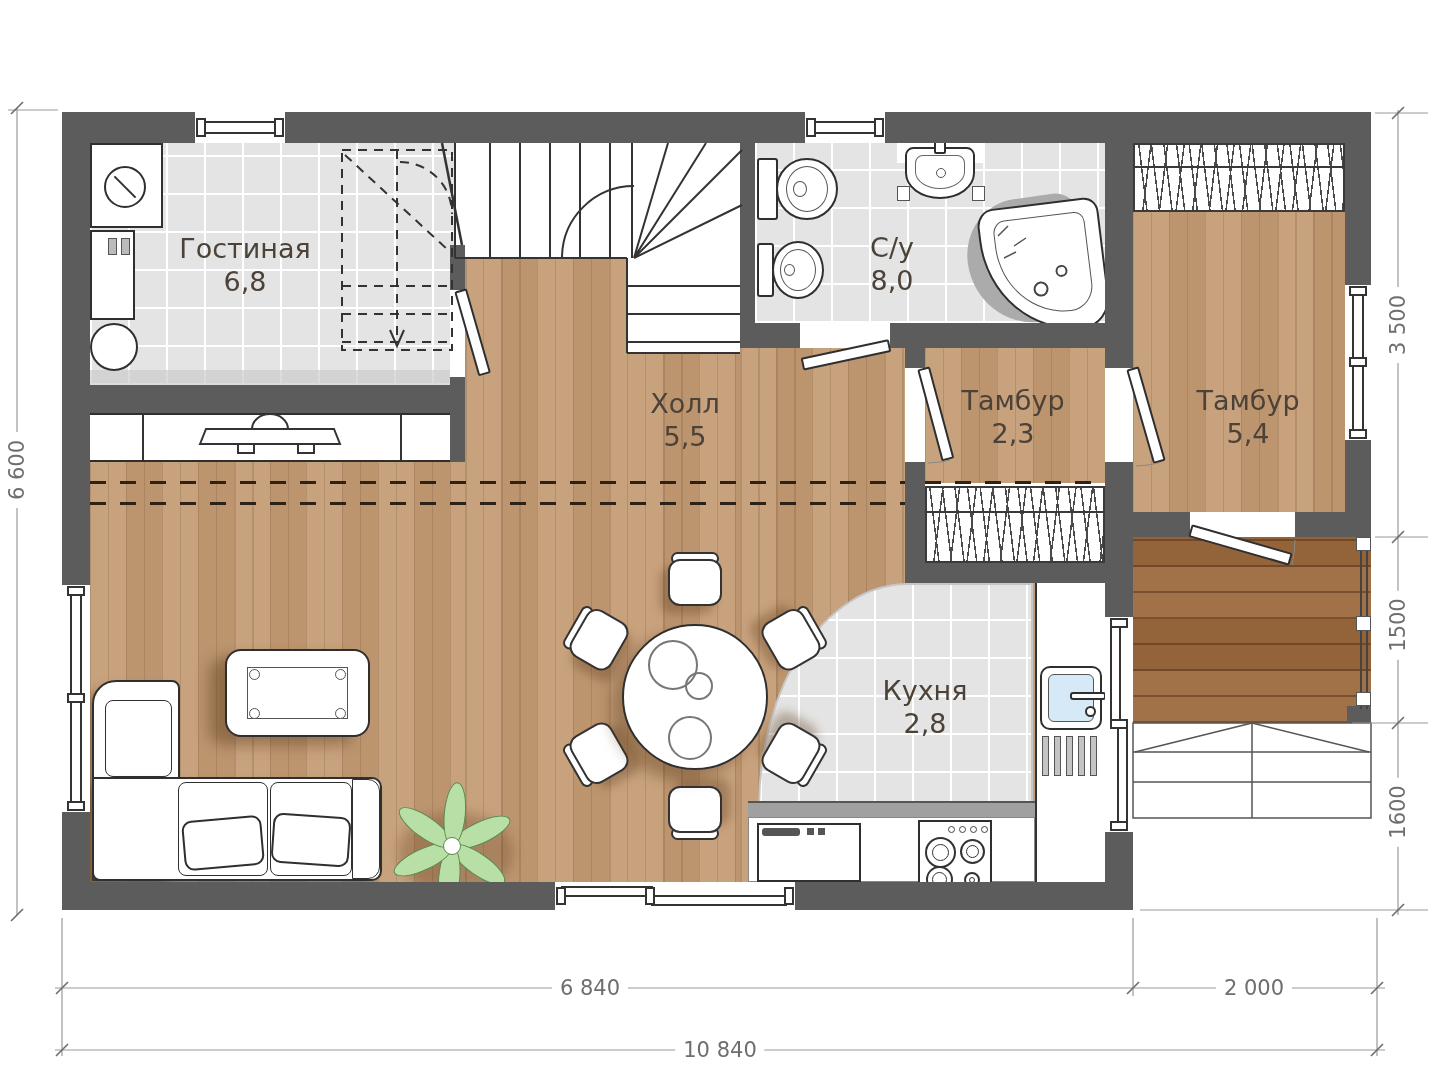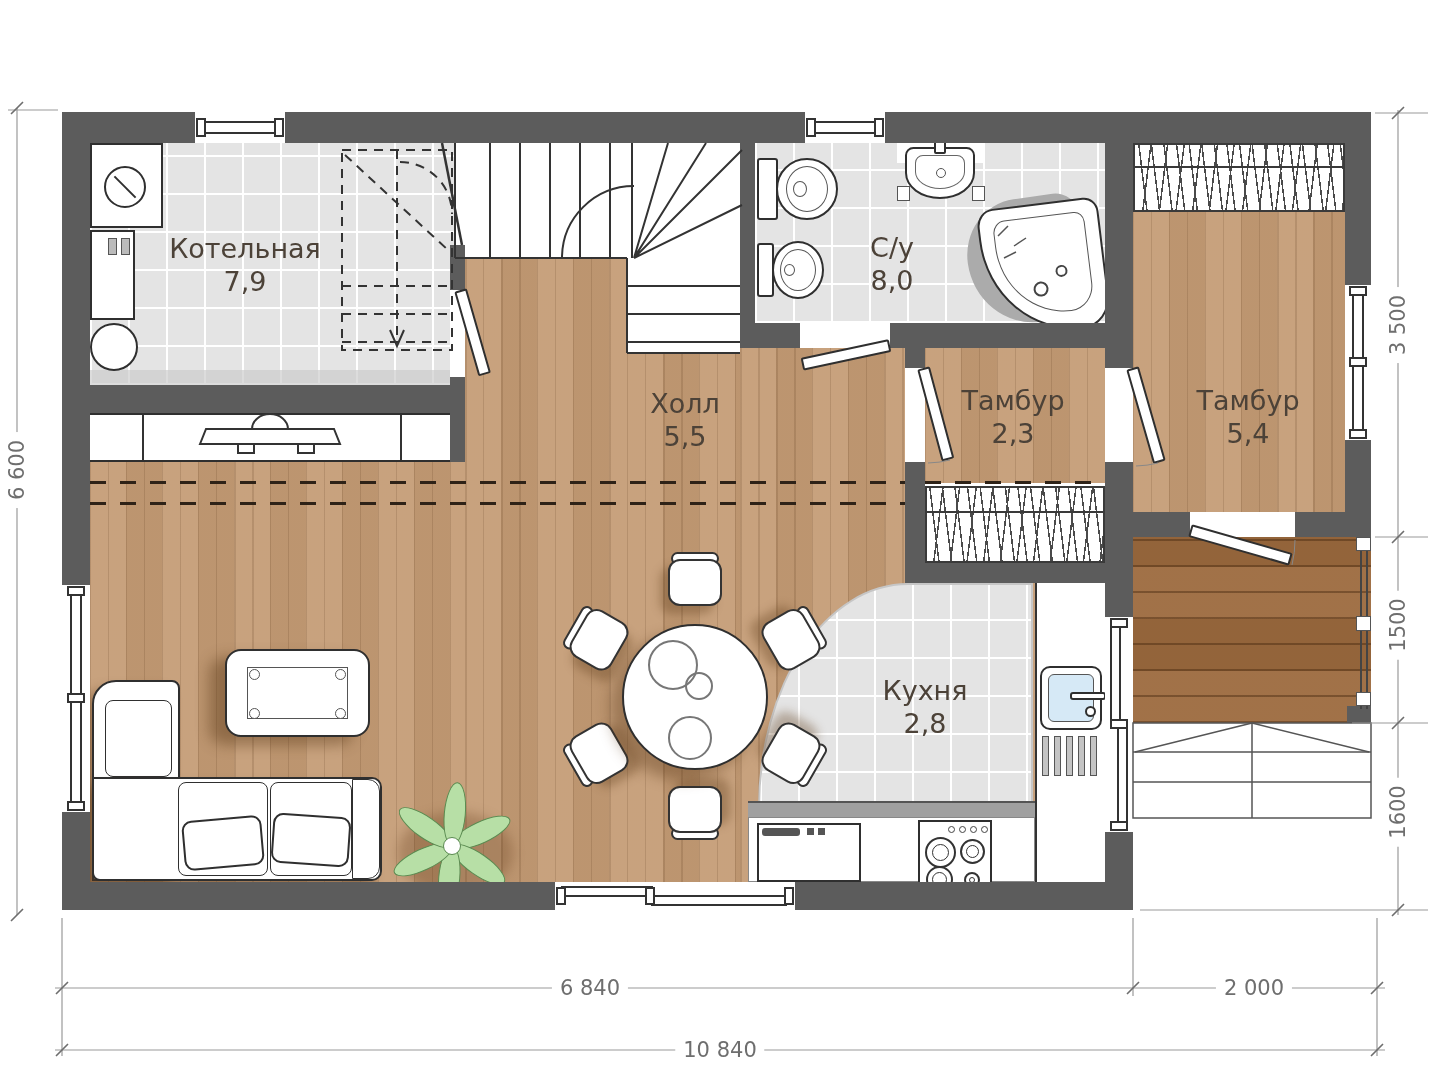--- a/index.html
+++ b/index.html
@@ -342,22 +342,22 @@
     </g>
     <g stroke="#6e6e6e" stroke-width="1.6">
       <path d="M11,114 L23,102 M11,921 L23,909"></path>
       <path d="M1392,119 L1404,107 M1392,543 L1404,531 M1392,729 L1404,717 M1392,916 L1404,904"></path>
       <path d="M56,994 L68,982 M1127,994 L1139,982 M1371,994 L1383,982"></path>
       <path d="M56,1056 L68,1044 M1371,1056 L1383,1044"></path>
     </g>
   </svg>
 
   <div class="room-label" style="left:245px;top:266px;">
-    <div>Котельная</div>
-    <div>7,9</div>
+    <div>Гостиная</div>
+    <div>6,8</div>
   </div>
   <div class="room-label" style="left:892px;top:265px;">
     <div>С/у</div>
     <div>8,0</div>
   </div>
   <div class="room-label" style="left:685px;top:421px;">
     <div>Холл</div>
     <div>5,5</div>
   </div>
   <div class="room-label" style="left:1013px;top:418px;">

